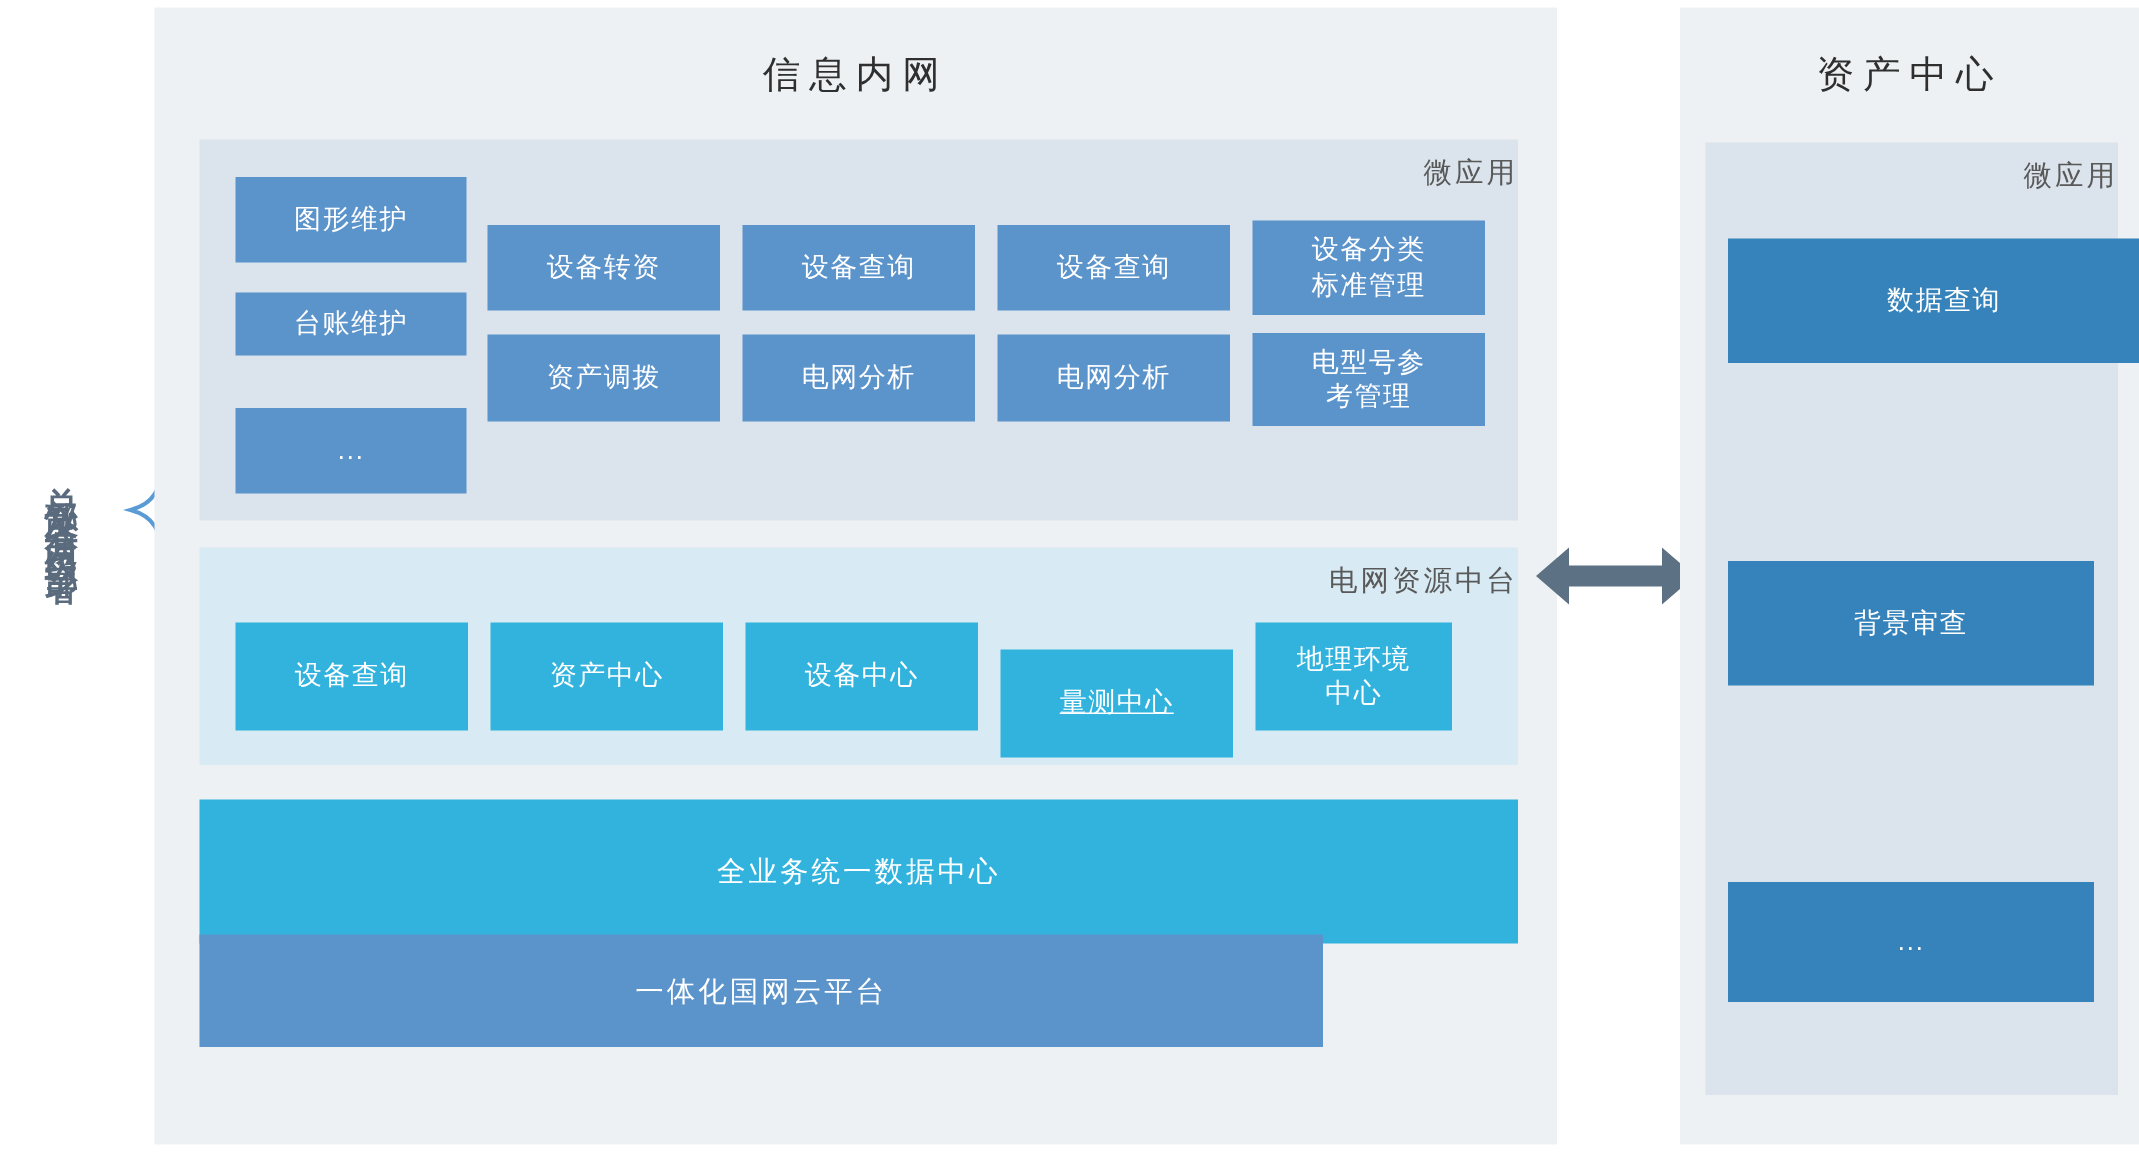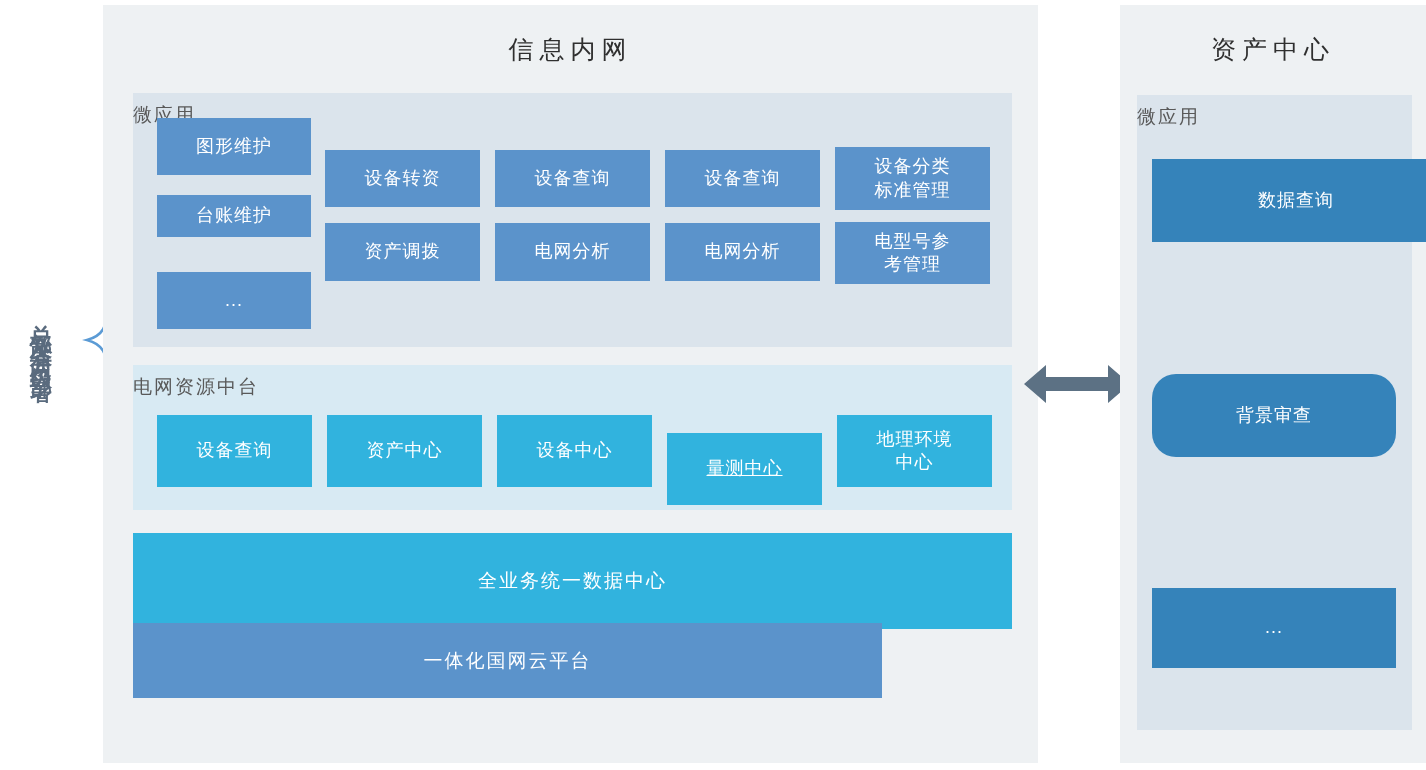--- a/index.html
+++ b/index.html
@@ -18,21 +18,21 @@
   *{margin:0;padding:0;box-sizing:border-box;}
   html,body{background:#ffffff;}
   body{font-family:"Liberation Sans","DejaVu Sans",sans-serif;}
   .canvas{position:relative;width:1426px;height:770px;background:#ffffff;overflow:hidden;}
 
   .panel{position:absolute;background:var(--panel-bg);}
   .panel-title{position:absolute;left:0;right:0;top:28px;text-align:center;
     font-size:25px;letter-spacing:6px;color:var(--title-color);}
 
   .section{position:absolute;}
-  .section-label{position:absolute;left:0;right:0;top:9px;text-align:left;
+  .section-label{position:absolute;left:0;right:0;top:9px;text-align:right;
     font-size:19px;letter-spacing:2px;color:var(--label-gray);}
 
   .box{position:absolute;display:flex;align-items:center;justify-content:center;
     color:#ffffff;font-size:18px;letter-spacing:1px;text-align:center;
     white-space:pre-line;line-height:1.3;}
   .box.blue{background:var(--box-blue);}
   .box.cyan{background:var(--box-cyan);}
   .box.dark{background:var(--box-dark-blue);}
 
   .bar{position:absolute;display:flex;align-items:center;justify-content:center;
@@ -83,21 +83,21 @@
 考管理</div>
     </div>
 
     <div class="section" style="left:30px;top:360px;width:879px;height:145px;background:var(--platform-section-bg);">
       <div class="section-label">电网资源中台</div>
 
       <div class="box cyan" style="left:24px;top:50px;width:155px;height:72px;">设备查询</div>
       <div class="box cyan" style="left:194px;top:50px;width:155px;height:72px;">资产中心</div>
       <div class="box cyan" style="left:364px;top:50px;width:155px;height:72px;">设备中心</div>
       <div class="box cyan" style="left:534px;top:68px;width:155px;height:72px;text-decoration:underline;">量测中心</div>
-      <div class="box cyan" style="left:704px;top:50px;width:155px;height:72px;">地理环境
+      <div class="box cyan" style="left:704px;top:50px;width:131px;height:72px;">地理环境
 中心</div>
     </div>
 
     <div class="bar" style="left:30px;top:528px;width:879px;height:96px;background:var(--box-cyan);">全业务统一数据中心</div>
 
     <div class="bar" style="left:30px;top:618px;width:749px;height:75px;background:var(--box-blue);">一体化国网云平台</div>
   </div>
 
   <div class="arrow-wrap">
     <svg width="110" height="42" viewBox="0 0 110 42">
@@ -106,18 +106,18 @@
   </div>
 
   <div class="panel" style="left:1120px;top:5px;width:306px;height:758px;">
 
     <div class="panel-title">资产中心</div>
 
     <div class="section" style="left:17px;top:90px;width:275px;height:635px;background:var(--section-bg);">
       <div class="section-label">微应用</div>
 
       <div class="box dark" style="left:15px;top:64px;width:288px;height:83px;">数据查询</div>
-      <div class="box dark" style="left:15px;top:279px;width:244px;height:83px;border-radius:24px;">背景审查</div>
+      <div class="box dark" style="left:15px;top:279px;width:244px;height:83px;">背景审查</div>
       <div class="box dark" style="left:15px;top:493px;width:244px;height:80px;">...</div>
     </div>
   </div>
 
 </div>
 
 </body></html>

